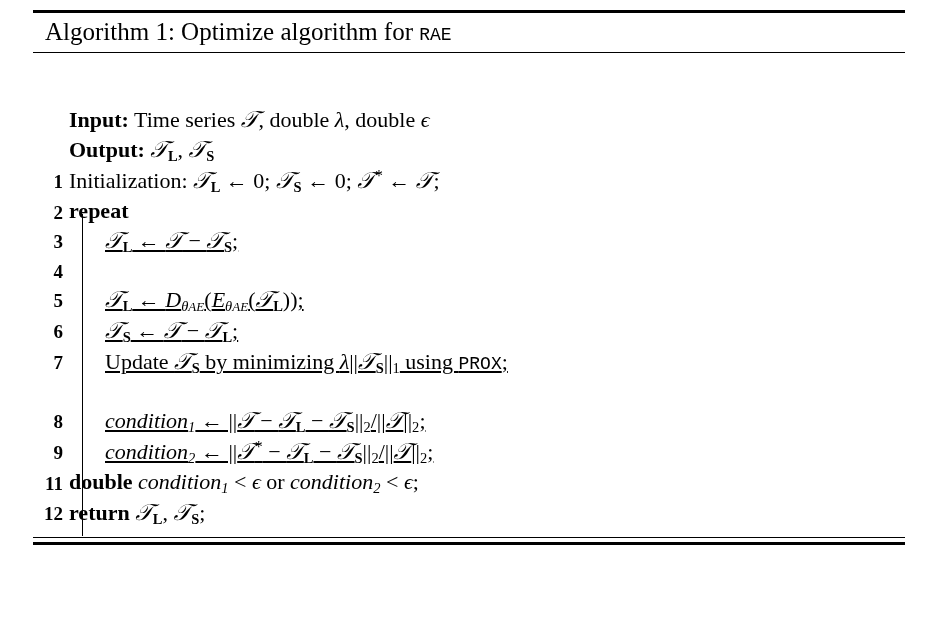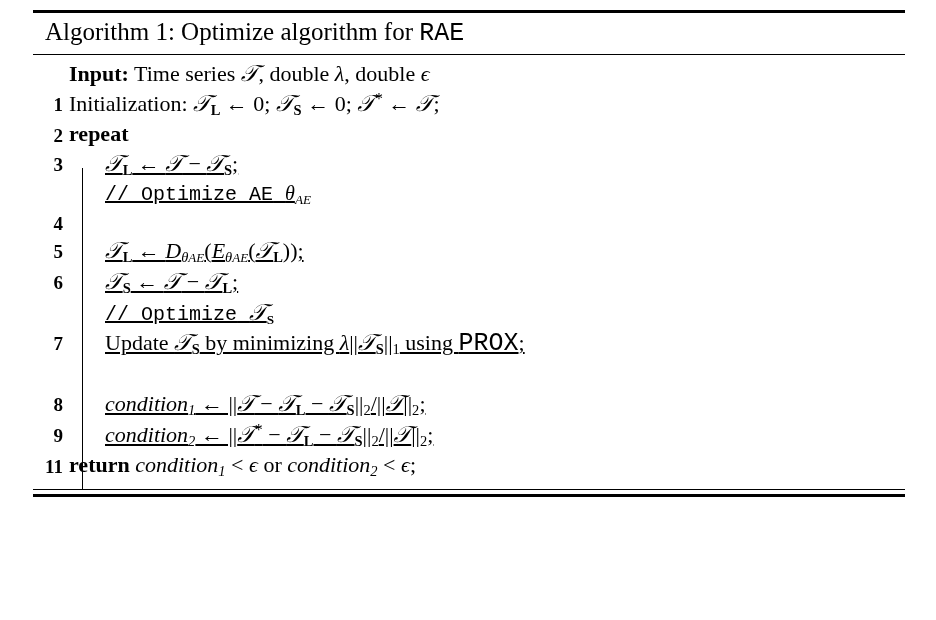--- a/index.html
+++ b/index.html
@@ -29,25 +29,26 @@
     height: 0;
   }
   .algo-title {
     font-size: 25px;
     padding: 5px 0 6px 12px;
     white-space: nowrap;
   }
   .algo-title .bold { font-weight: normal; }
   .mono {
     font-family: "Liberation Mono", monospace;
-    font-size: 25px;
+    font-size: 18px;
   }
   .body-block {
     padding: 4px 0 6px 0;
     position: relative;
+    margin-top: 48px;
   }
   .line {
     display: flex;
     align-items: flex-start;
     font-size: 22px;
     line-height: 1.30;
     min-height: 28px;
   }
   .num {
     width: 36px;
@@ -116,20 +117,27 @@
     <div class="bar" style="top:113px; height:322px;"></div>
 
     <div class="line">
       <div class="num"></div>
       <div class="content">
         <b>Input:</b>
         <span>Time series <span class="cal">𝒯</span>, double <i>λ</i>, double <i>ϵ</i></span>
       </div>
     </div>
 
+    <div class="line">
+      <div class="num"></div>
+      <div class="content">
+        <b>Output:</b>
+        <span><span class="cal">𝒯</span><b class="sub">L</b>, <span class="cal">𝒯</span><b class="sub">S</b></span>
+      </div>
+    </div>
 
     <div class="line">
       <div class="num">1</div>
       <div class="content">
         Initialization: <span class="cal">𝒯</span><b class="sub">L</b> ← 0; <span class="cal">𝒯</span><b class="sub">S</b> ← 0; <span class="cal">𝒯</span><span class="sup">*</span> ← <span class="cal">𝒯</span>;
       </div>
     </div>
 
     <div class="line">
       <div class="num">2</div>
@@ -138,90 +146,83 @@
       </div>
     </div>
 
     <div class="line">
       <div class="num">3</div>
       <div class="content indent-blk">
         <span class="cal">𝒯</span><b class="sub">L</b> ← <span class="cal">𝒯</span> − <span class="cal">𝒯</span><b class="sub">S</b>;
       </div>
     </div>
 
+
+    <div class="line">
+      <div class="num">4</div>
+      <div class="content indent-blk">
+      </div>
+    </div>
+
+    <div class="line">
+      <div class="num">5</div>
+      <div class="content indent-blk">
+        <span class="cal">𝒯</span><b class="sub">L</b> ← <i>D</i><i class="sub">θ<span style="font-size:0.9em">AE</span></i>(<i>E</i><i class="sub">θ<span style="font-size:0.9em">AE</span></i>(<span class="cal">𝒯</span><b class="sub">L</b>));
+      </div>
+    </div>
+
+    <div class="line">
+      <div class="num">6</div>
+      <div class="content indent-blk">
+        <span class="cal">𝒯</span><b class="sub">S</b> ← <span class="cal">𝒯</span> − <span class="cal">𝒯</span><b class="sub">L</b>;
+      </div>
+    </div>
+
+
+    <div class="line">
+      <div class="num">7</div>
+      <div class="content indent-blk">
+        Update <span class="cal">𝒯</span><b class="sub">S</b> by minimizing <i>λ</i>||<span class="cal">𝒯</span><b class="sub">S</b>||<span class="sub">1</span> using <span class="mono">PROX</span>;
+      </div>
+    </div>
+
     <div class="line">
       <div class="num"></div>
-      <div class="content indent-blk comment">
-        <span>// Optimize AE</span>
-        <span style="font-family:'Liberation Serif',serif;"> <i>θ</i><i class="sub">AE</i></span>
-      </div>
-    </div>
-
-    <div class="line">
-      <div class="num">4</div>
-      <div class="content indent-blk">
-      </div>
-    </div>
-
-    <div class="line">
-      <div class="num">5</div>
-      <div class="content indent-blk">
-        <span class="cal">𝒯</span><b class="sub">L</b> ← <i>D</i><i class="sub">θ<span style="font-size:0.9em">AE</span></i>(<i>E</i><i class="sub">θ<span style="font-size:0.9em">AE</span></i>(<span class="cal">𝒯</span><b class="sub">L</b>));
-      </div>
-    </div>
-
-    <div class="line">
-      <div class="num">6</div>
-      <div class="content indent-blk">
-        <span class="cal">𝒯</span><b class="sub">S</b> ← <span class="cal">𝒯</span> − <span class="cal">𝒯</span><b class="sub">L</b>;
-      </div>
-    </div>
-
-    <div class="line">
-      <div class="num"></div>
-      <div class="content indent-blk comment">
-        <span>// Optimize</span>
-        <span style="font-family:'Liberation Serif',serif;"> <span class="cal">𝒯</span><b class="sub">S</b></span>
-      </div>
-    </div>
-
-    <div class="line">
-      <div class="num">7</div>
-      <div class="content indent-blk">
-        Update <span class="cal">𝒯</span><b class="sub">S</b> by minimizing <i>λ</i>||<span class="cal">𝒯</span><b class="sub">S</b>||<span class="sub">1</span> using <span class="mono">PROX</span>;
-      </div>
-    </div>
-
-    <div class="line">
-      <div class="num"></div>
     </div>
 
     <div class="line">
       <div class="num">8</div>
       <div class="content indent-blk">
         <i>condition</i><i class="sub">1</i> ← ||<span class="cal">𝒯</span> − <span class="cal">𝒯</span><b class="sub">L</b> − <span class="cal">𝒯</span><b class="sub">S</b>||<span class="sub">2</span>/||<span class="cal">𝒯</span>||<span class="sub">2</span>;
       </div>
     </div>
 
     <div class="line">
       <div class="num">9</div>
       <div class="content indent-blk">
         <i>condition</i><i class="sub">2</i> ← ||<span class="cal">𝒯</span><span class="sup">*</span> − <span class="cal">𝒯</span><b class="sub">L</b> − <span class="cal">𝒯</span><b class="sub">S</b>||<span class="sub">2</span>/||<span class="cal">𝒯</span>||<span class="sub">2</span>;
       </div>
     </div>
 
 
     <div class="line">
       <div class="num">11</div>
       <div class="content">
+        <b>double</b>
+        <i>condition</i><i class="sub">1</i> &lt; <i>ϵ</i> <span>or</span> <i>condition</i><i class="sub">2</i> &lt; <i>ϵ</i>;
+      </div>
+    </div>
+
+    <div class="line">
+      <div class="num">12</div>
+      <div class="content">
         <b>return</b>
-        <i>condition</i><i class="sub">1</i> &lt; <i>ϵ</i> <span>or</span> <i>condition</i><i class="sub">2</i> &lt; <i>ϵ</i>;
-      </div>
-    </div>
-
+        <span class="cal">𝒯</span><b class="sub">L</b>, <span class="cal">𝒯</span><b class="sub">S</b>;
+      </div>
+    </div>
 
   </div>
 
   <div class="footer-rules">
     <div class="rule-thin"></div>
     <div class="gap2"></div>
     <div class="rule-thick"></div>
   </div>
 
 </div>

